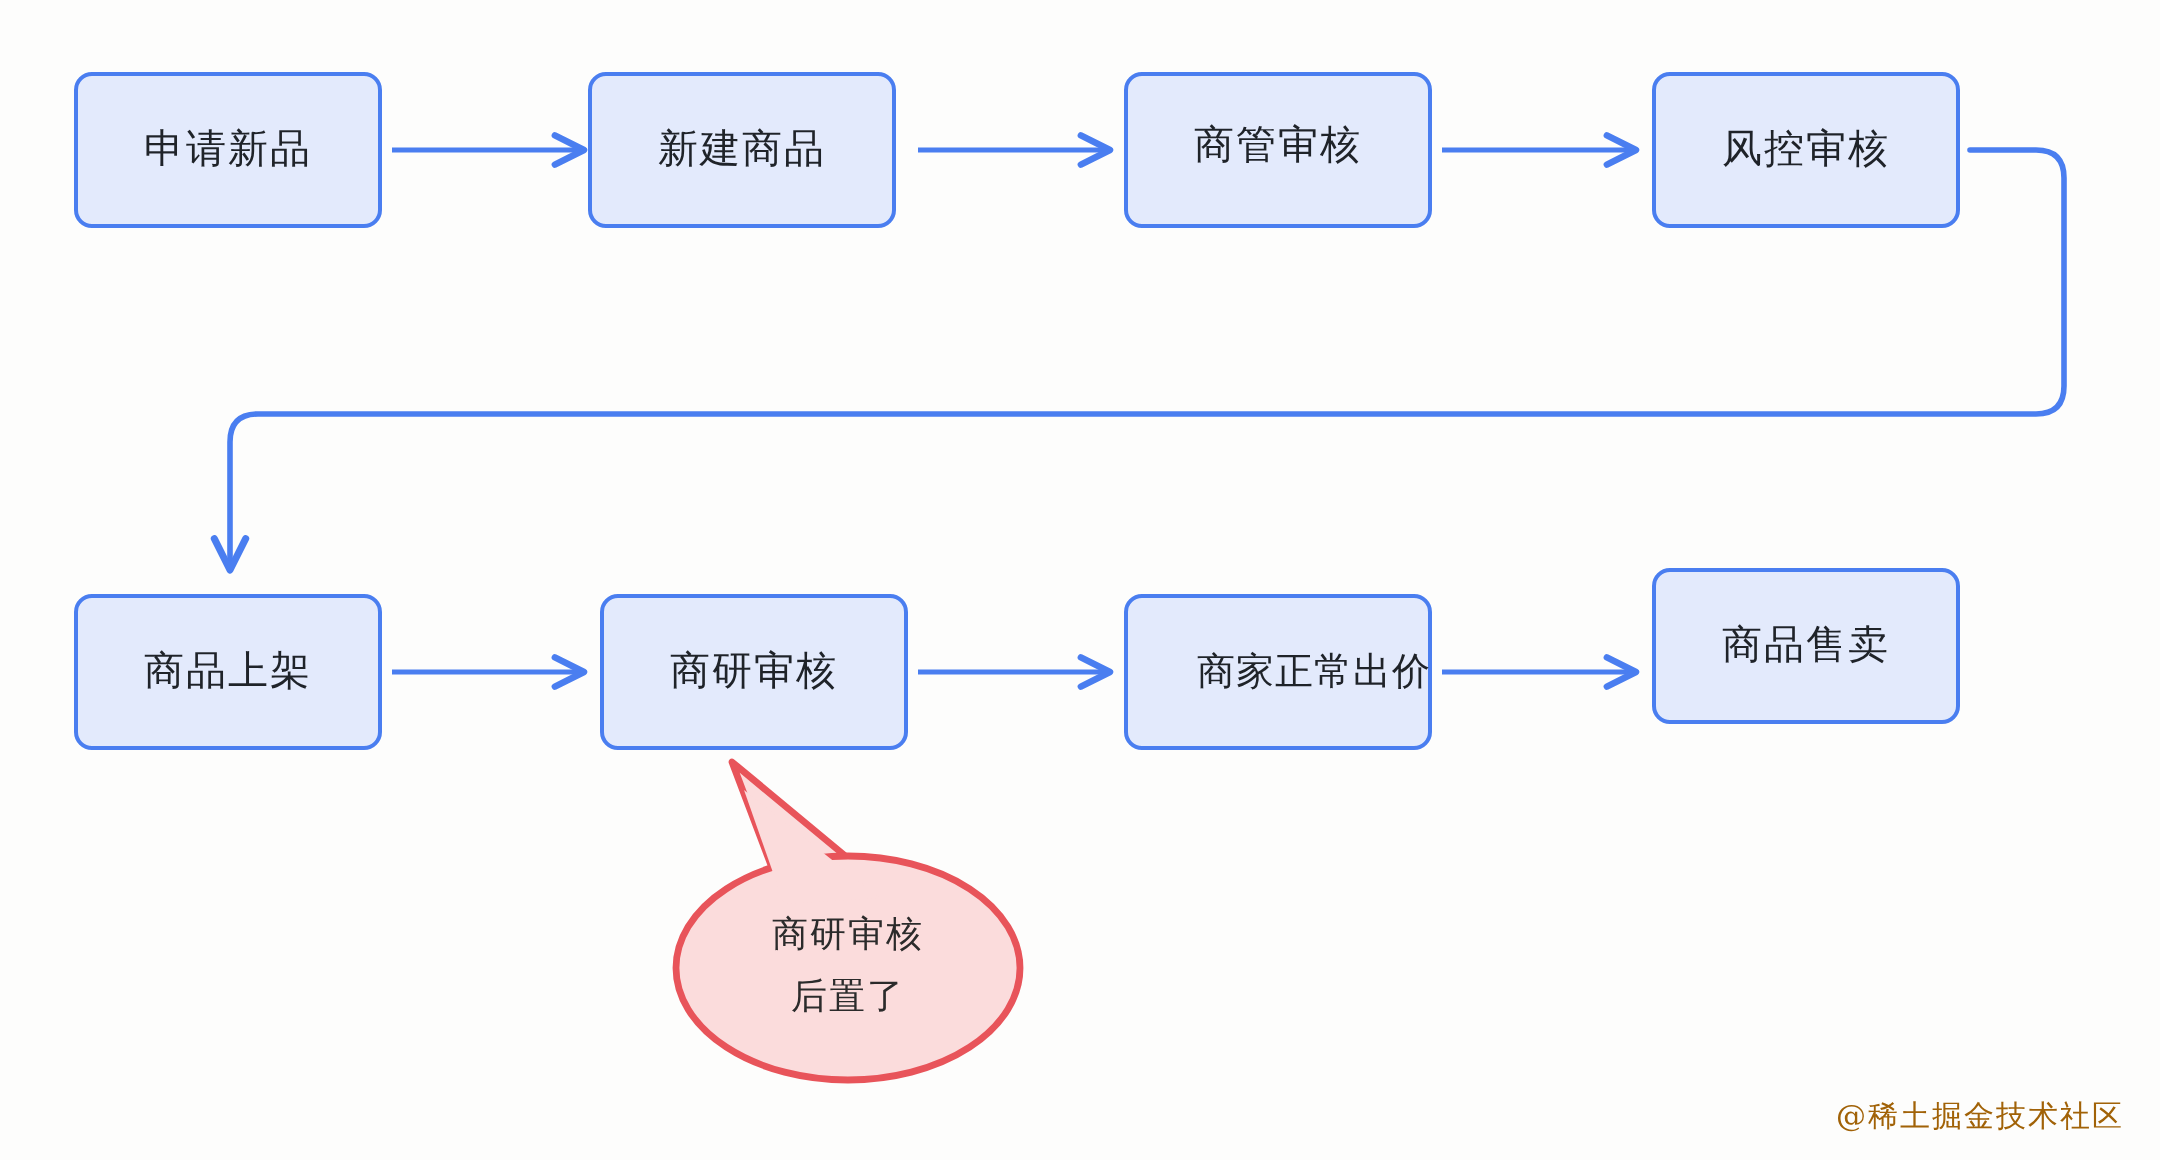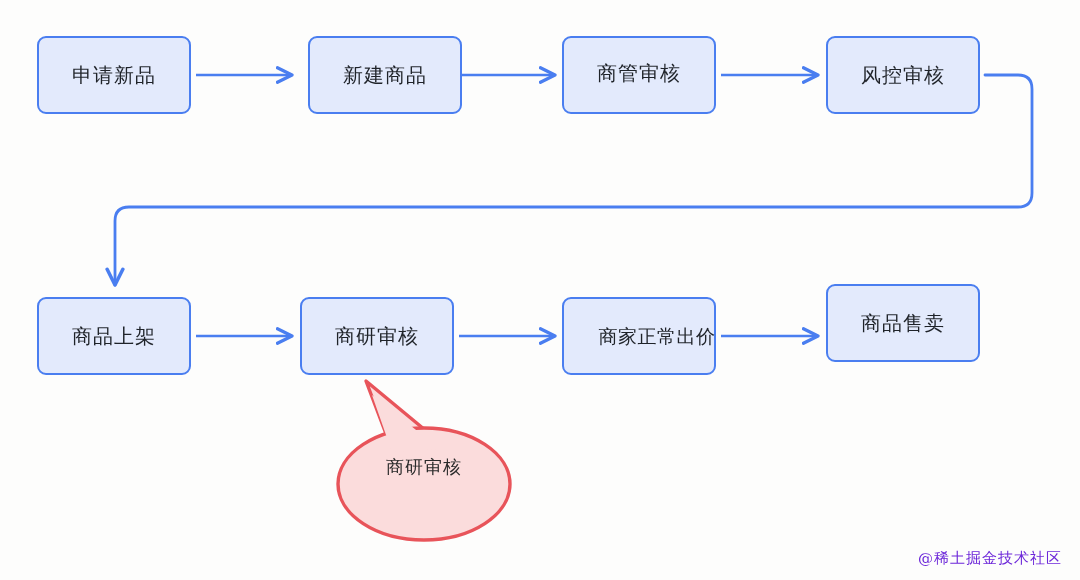--- a/index.html
+++ b/index.html
@@ -51,21 +51,21 @@
     font-size: 18px;
     line-height: 31px;
     letter-spacing: 1px;
     z-index: 4;
     pointer-events: none;
   }
   .watermark {
     position: absolute;
     right: 18px;
     bottom: 12px;
-    color: #6d28d9;
+    color: #a16207;
     font-size: 15px;
     letter-spacing: 1px;
     font-family: "DejaVu Serif", "Liberation Serif", serif;
     z-index: 5;
   }
 </style>
 </head>
 <body>
 
 <div id="canvas">
@@ -91,21 +91,21 @@
     <g>
       <path d="M 366 381 L 394 455 L 448 449 Z" fill="#fbdcdc" stroke="#e8545a" stroke-width="3.4" stroke-linejoin="round"></path>
       <ellipse cx="424" cy="484" rx="86" ry="56" fill="#fbdcdc" stroke="#e8545a" stroke-width="3.4"></ellipse>
       <path d="M 372 395 L 392 452 L 440 449 Z" fill="#fbdcdc" stroke="none"></path>
     </g>
   </svg>
 
   <div class="node" style="left:37px; top:36px;">
     <span>申请新品</span>
   </div>
-  <div class="node" style="left:308px; top:36px;">
+  <div class="node" style="left:294px; top:36px;">
     <span>新建商品</span>
   </div>
   <div class="node" style="left:562px; top:36px;font-family:Liberation Mono, monospace;">
     <span>商管审核</span>
   </div>
   <div class="node" style="left:826px; top:36px;">
     <span>风控审核</span>
   </div>
 
   <div class="node" style="left:37px; top:297px;">
@@ -116,17 +116,18 @@
   </div>
   <div class="node wide" style="left:562px; top:297px;padding-left:36px;">
     <span>商家正常出价</span>
   </div>
   <div class="node" style="left:826px; top:284px;">
     <span>商品售卖</span>
   </div>
 
   <div class="callout-text">
     <div>商研审核</div>
+    <div>后置了</div>
   </div>
 
   <div class="watermark">@稀土掘金技术社区</div>
 
 </div>
 
 </body></html>

